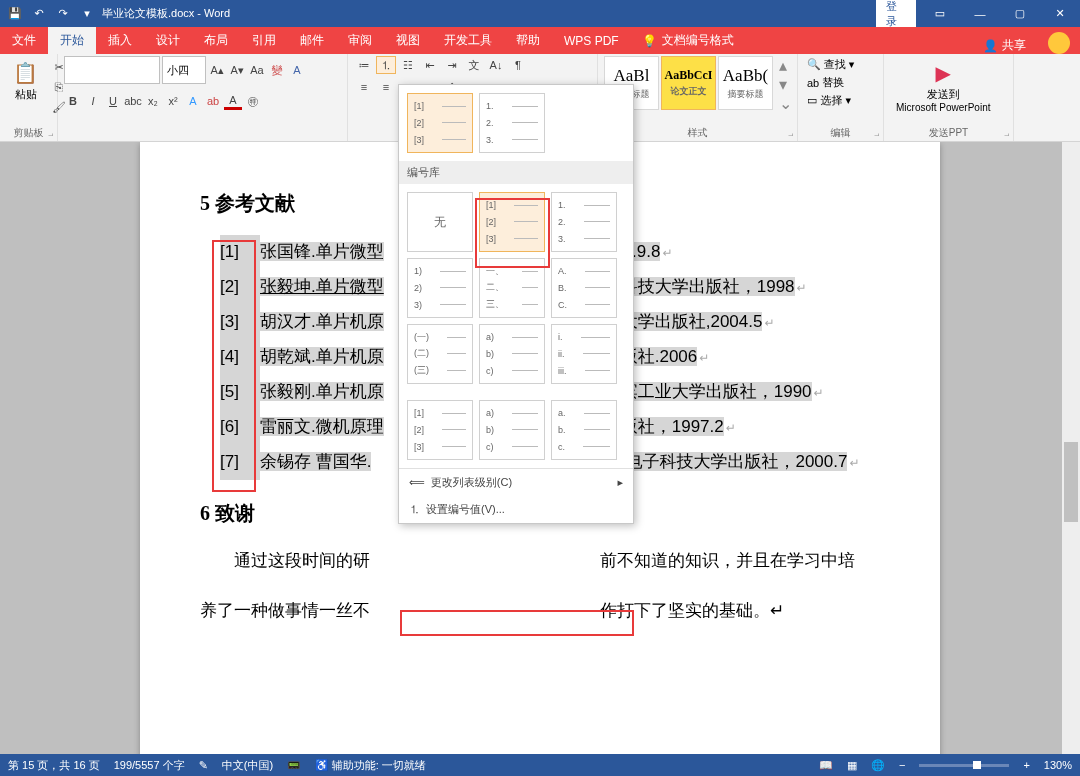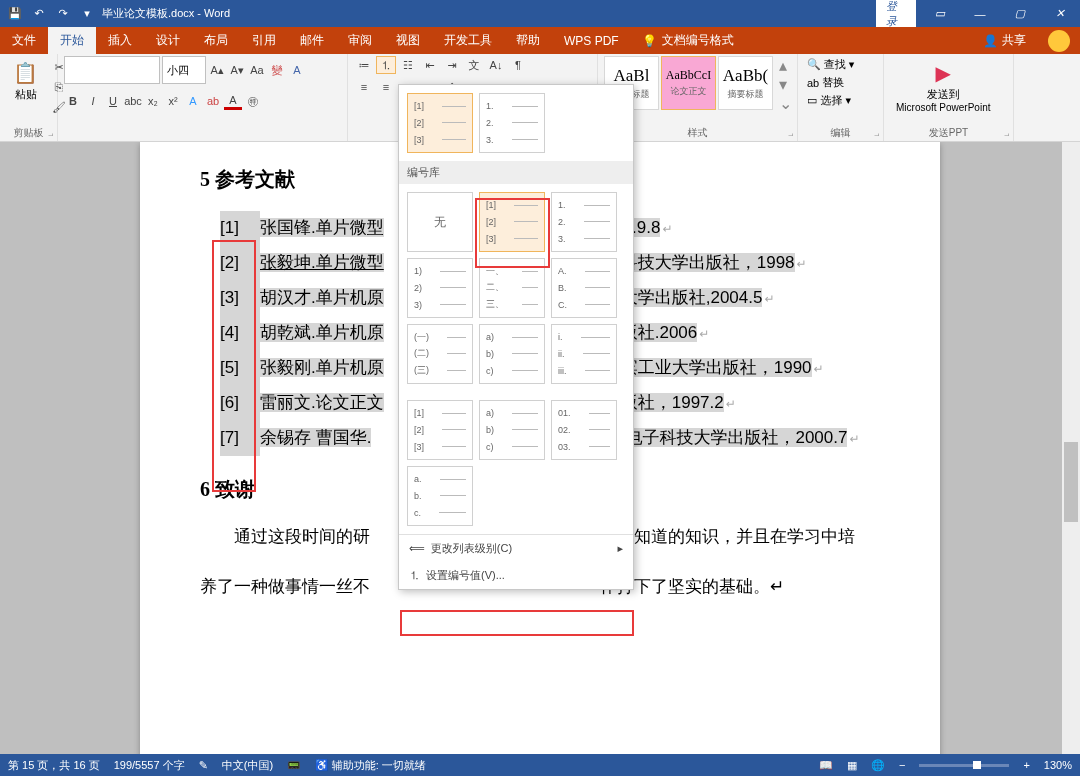--- a/index.html
+++ b/index.html
@@ -1,50 +1,50 @@
 <!DOCTYPE html>
 <html><head>
 <meta charset="utf-8">
 <style>
 *{box-sizing:border-box;margin:0;padding:0;font-family:"Microsoft YaHei","Segoe UI",sans-serif;}
 body{width:1080px;height:776px;background:#f3f3f3;overflow:hidden;position:relative;}
 .titlebar{height:27px;background:#2b579a;display:flex;align-items:center;color:#fff;font-size:11px;}
 .titlebar .qat{display:flex;gap:2px;padding:0 4px;align-items:center;}
 .titlebar .qat span{width:22px;height:22px;display:flex;align-items:center;justify-content:center;}
 .titlebar .title{flex:1;text-align:left;}
-.titlebar .wincontrols{display:flex;align-items:center;gap:0;font-style:italic;}
+.titlebar .wincontrols{display:flex;align-items:center;gap:0;}
 .titlebar .wincontrols span{width:40px;height:27px;display:flex;align-items:center;justify-content:center;}
 .titlebar .login-btn{background:#fff;color:#2b579a;padding:2px 10px;font-size:11px;margin-right:4px;}
-.menubar{height:27px;background:#c2410c;display:flex;align-items:center;font-size:12px;color:#fff;}
+.menubar{height:27px;background:#ef4444;display:flex;align-items:flex-end;font-size:12px;color:#fff;}
 .menubar .tab{padding:0 12px;height:27px;display:flex;align-items:center;}
 .menubar .tab.active{background:#f3f3f3;color:#2b579a;}
 .menubar .tab.file{color:#fff;}
 .menubar .spacer{flex:1;}
 .menubar .share{padding:0 12px;display:flex;align-items:center;gap:4px;}
 .menubar .face{width:22px;height:22px;border-radius:50%;background:#ffc83b;margin:0 10px;}
 .ribbon{height:88px;background:#f3f3f3;border-bottom:1px solid #d4d4d4;display:flex;}
 .ribbon-group{border-right:1px solid #e0e0e0;padding:2px 6px 0 6px;display:flex;flex-direction:column;position:relative;}
 .ribbon-group .grp-body{flex:1;display:flex;align-items:flex-start;gap:4px;}
 .ribbon-group .grp-label{font-size:10px;color:#666;text-align:center;padding:1px 0;position:relative;}
 .ribbon-group .grp-label::after{content:"⌐";position:absolute;right:-2px;bottom:0;font-size:9px;color:#999;transform:rotate(180deg);}
 .rb-big{display:flex;flex-direction:column;align-items:center;padding:3px 6px;font-size:11px;}
 .rb-big .ico{width:28px;height:28px;display:flex;align-items:center;justify-content:center;font-size:20px;}
 .font-row{display:flex;align-items:center;gap:2px;margin-bottom:4px;}
 .font-sel{border:1px solid #c0c0c0;background:#fff;height:28px;font-size:11px;padding:0 14px 0 4px;}
 .mini{width:18px;height:18px;display:flex;align-items:center;justify-content:center;font-size:11px;color:#444;}
 .styles-gallery{display:flex;gap:2px;}
 .style-box{width:55px;height:54px;border:1px solid #d8d8d8;background:#fff;display:flex;flex-direction:column;align-items:center;justify-content:center;font-size:9px;}
 .style-box .prev{font-family:"Times New Roman",serif;font-size:17px;color:#000;}
-.style-box.hilite{border:1px solid #f0b55c;background:#f9a8d4;}
+.style-box.hilite{border:1px solid #f0b55c;background:#fde047;font-weight:bold;}
 .style-box .lbl{color:#666;margin-top:2px;}
 .edit-col{display:flex;flex-direction:column;gap:1px;font-size:11px;}
 .edit-col div{display:flex;align-items:center;gap:3px;padding:1px 3px;}
 .docarea{position:absolute;top:142px;left:0;right:18px;bottom:22px;background:#bfbfbf;overflow:hidden;}
 .page{position:absolute;left:140px;top:0;width:800px;background:#fff;height:950px;box-shadow:0 2px 6px rgba(0,0,0,.3);padding:20px 60px;}
-.page h2{font-family:"SimSun",serif;font-size:20px;font-weight:bold;margin:4px 0 18px 0;}
+.page h2{font-family:"SimSun",serif;font-size:20px;font-weight:bold;margin:28px 0 18px 0;}
 .refs{margin-left:20px;}
 .refs .ref{font-family:"SimSun",serif;font-size:17px;line-height:34px;display:flex;}
 .refs .ref .num{width:40px;background:#d6d6d6;}
 .refs .ref .txt{position:relative;}
 .refs .ref .txt::after{content:"↵";color:#aaa;font-size:12px;margin-left:2px;}
 .refs .ref .hl{background:#d6d6d6;}
 .body-text{font-family:"SimSun",serif;font-size:17px;line-height:32px;text-indent:2em;margin-top:18px;}
 .redbox1{position:absolute;border:2px solid #e83a3a;left:212px;top:240px;width:44px;height:252px;pointer-events:none;}
 .numbering-dropdown{position:absolute;left:398px;top:84px;width:236px;background:#fff;border:1px solid #c8c8c8;box-shadow:2px 2px 8px rgba(0,0,0,.25);z-index:50;font-size:11px;}
 .nd-section-hdr{background:#eee;padding:4px 8px;color:#555;font-size:11px;}
@@ -255,21 +255,21 @@
         <div class="ref">
           <span class="num">[4]</span>
           <span class="txt"><span class="hl" style="text-decoration:none">胡乾斌.单片机原</span><span style="display:inline-block;width:220px"></span><span class="hl">出版社.2006</span></span>
         </div>
         <div class="ref">
           <span class="num">[5]</span>
           <span class="txt"><span class="hl" style="text-decoration:none">张毅刚.单片机原</span><span style="display:inline-block;width:220px"></span><span class="hl">尔滨工业大学出版社，1990</span></span>
         </div>
         <div class="ref">
           <span class="num">[6]</span>
-          <span class="txt"><span class="hl" style="text-decoration:none">雷丽文.论文正文</span><span style="display:inline-block;width:220px"></span><span class="hl">出版社，1997.2</span></span>
+          <span class="txt"><span class="hl" style="text-decoration:none">雷丽文.微机原理</span><span style="display:inline-block;width:220px"></span><span class="hl">出版社，1997.2</span></span>
         </div>
         <div class="ref">
           <span class="num">[7]</span>
           <span class="txt"><span class="hl" style="text-decoration:none">余锡存 曹国华.</span><span style="display:inline-block;width:220px"></span><span class="hl">西安电子科技大学出版社，2000.7</span></span>
         </div>
       </div>
     <h2 style="margin-top:20px">6   致谢</h2>
     <p class="body-text">
       <span>通过这段时间的研</span><span style="display:inline-block;width:230px"></span><span>前不知道的知识，并且在学习中培</span>
     </p>
@@ -446,34 +446,20 @@
         <div class="row">
           <span>a)</span>
           <span class="line"></span>
         </div>
         <div class="row">
           <span>b)</span>
           <span class="line"></span>
         </div>
         <div class="row">
           <span>c)</span>
-          <span class="line"></span>
-        </div>
-      </div>
-    <div class="nd-cell">
-        <div class="row">
-          <span>01.</span>
-          <span class="line"></span>
-        </div>
-        <div class="row">
-          <span>02.</span>
-          <span class="line"></span>
-        </div>
-        <div class="row">
-          <span>03.</span>
           <span class="line"></span>
         </div>
       </div>
     <div class="nd-cell">
         <div class="row">
           <span>a.</span>
           <span class="line"></span>
         </div>
         <div class="row">
           <span>b.</span>

